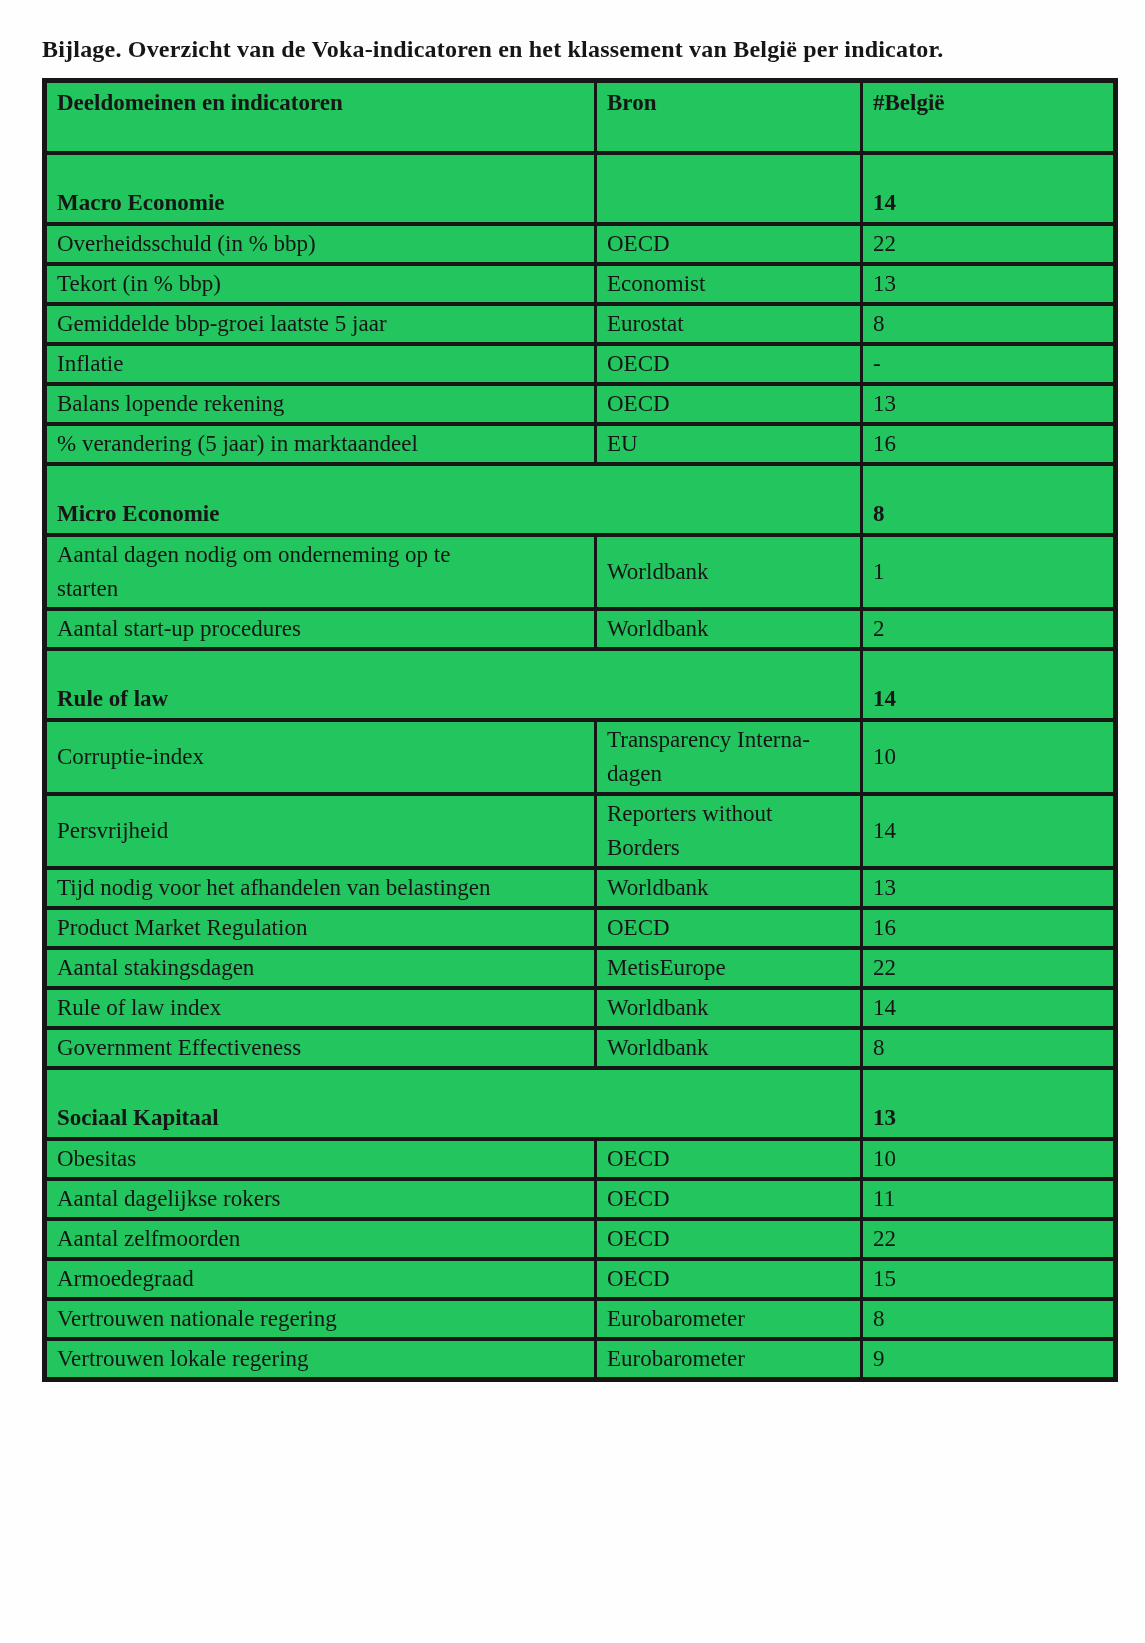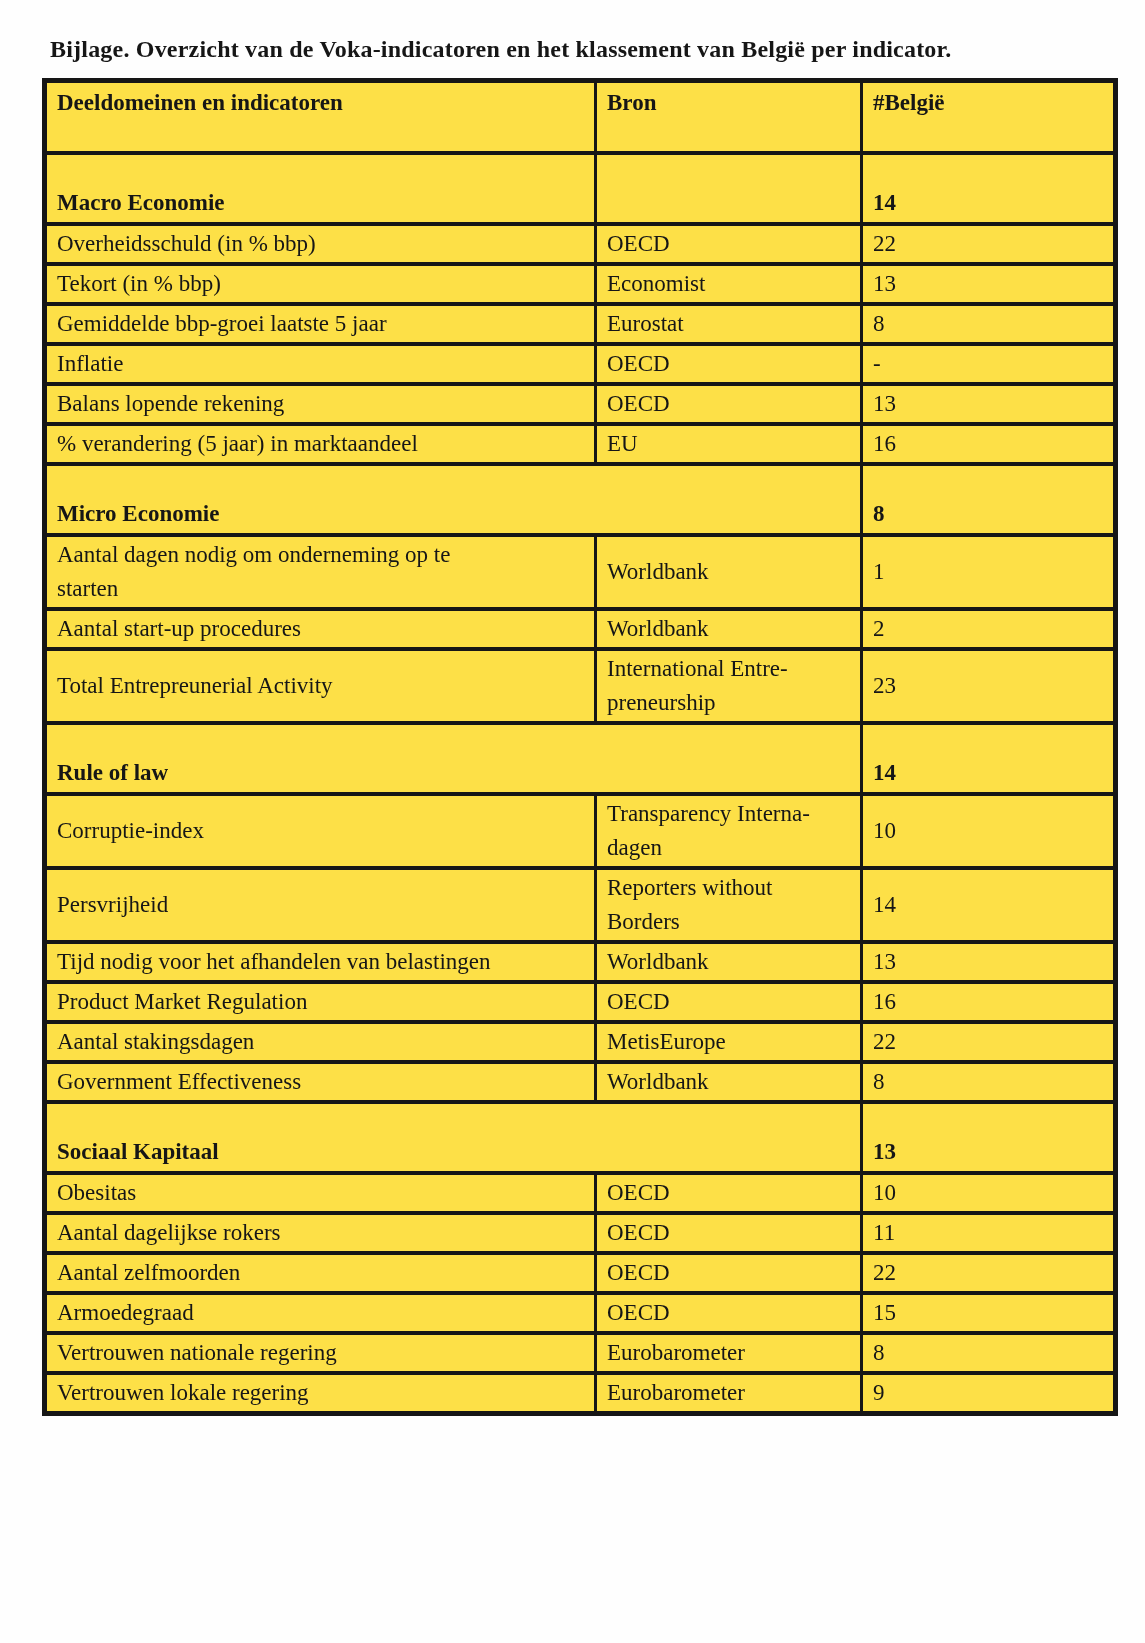--- a/index.html
+++ b/index.html
@@ -18,30 +18,29 @@
   }
   .title {
     position: absolute;
     left: 42px;
     top: 36px;
     width: 1071px;
     font-size: 24px;
     font-weight: bold;
     letter-spacing: 0.2px;
     white-space: nowrap;
-    margin-left: 8px;
   }
   table.voka {
     position: absolute;
     left: 42px;
     top: 78px;
     width: 1071px;
     table-layout: fixed;
     border-collapse: collapse;
-    background: #fde047;
+    background: #22c55e;
     border: 5px solid #161616;
   }
   table.voka td, table.voka th {
     border: 3px solid #161616;
     border-top-width: 4px;
     border-bottom-width: 4px;
     font-size: 23px;
     font-weight: normal;
     text-align: left;
     padding: 1px 10px;
@@ -134,26 +133,20 @@
       <td>Aantal dagen nodig om onderneming op te
 starten</td>
       <td>Worldbank</td>
       <td>1</td>
     </tr>
     <tr class="data">
       <td>Aantal start-up procedures</td>
       <td>Worldbank</td>
       <td>2</td>
     </tr>
-    <tr class="data">
-      <td>Total Entrepreunerial Activity</td>
-      <td>International Entre-
-preneurship</td>
-      <td>23</td>
-    </tr>
 
     <tr class="section">
       <td colspan="2">Rule of law</td>
       <td>14</td>
     </tr>
     <tr class="data">
       <td>Corruptie-index</td>
       <td>Transparency Interna-
 dagen</td>
       <td>10</td>
@@ -173,20 +166,25 @@
       <td>Product Market Regulation</td>
       <td>OECD</td>
       <td>16</td>
     </tr>
     <tr class="data">
       <td>Aantal stakingsdagen</td>
       <td>MetisEurope</td>
       <td>22</td>
     </tr>
     <tr class="data">
+      <td>Rule of law index</td>
+      <td>Worldbank</td>
+      <td>14</td>
+    </tr>
+    <tr class="data">
       <td>Government Effectiveness</td>
       <td>Worldbank</td>
       <td>8</td>
     </tr>
 
     <tr class="section">
       <td colspan="2">Sociaal Kapitaal</td>
       <td>13</td>
     </tr>
     <tr class="data">

